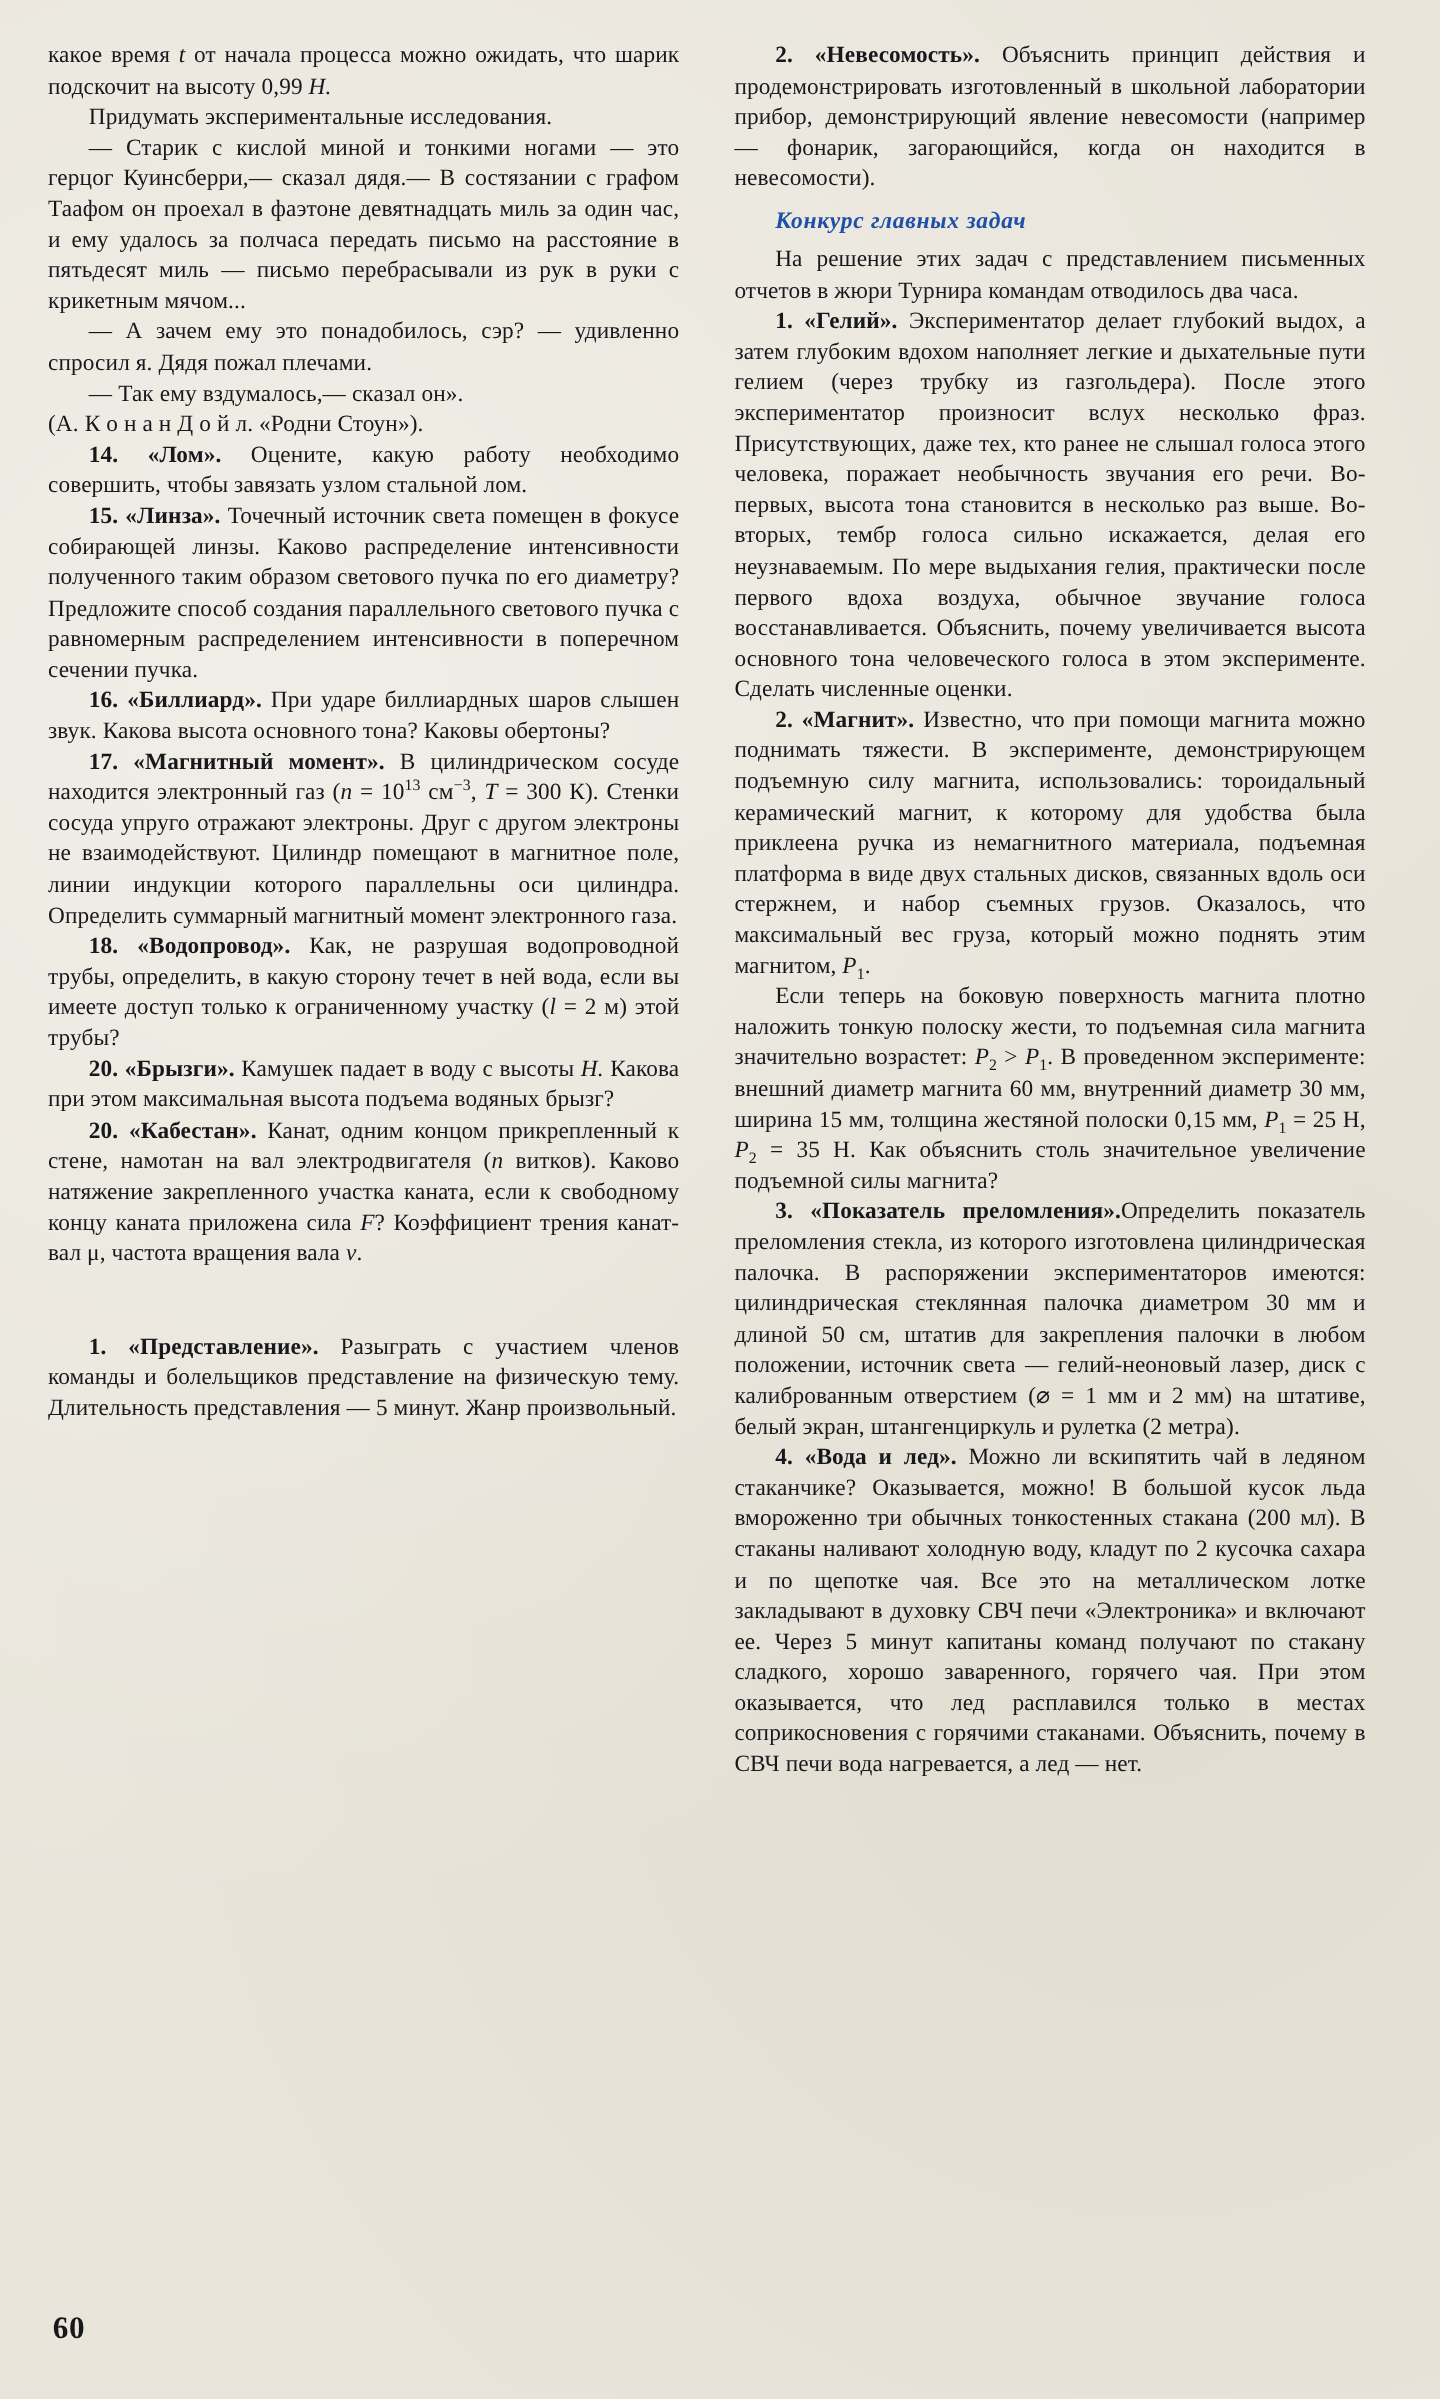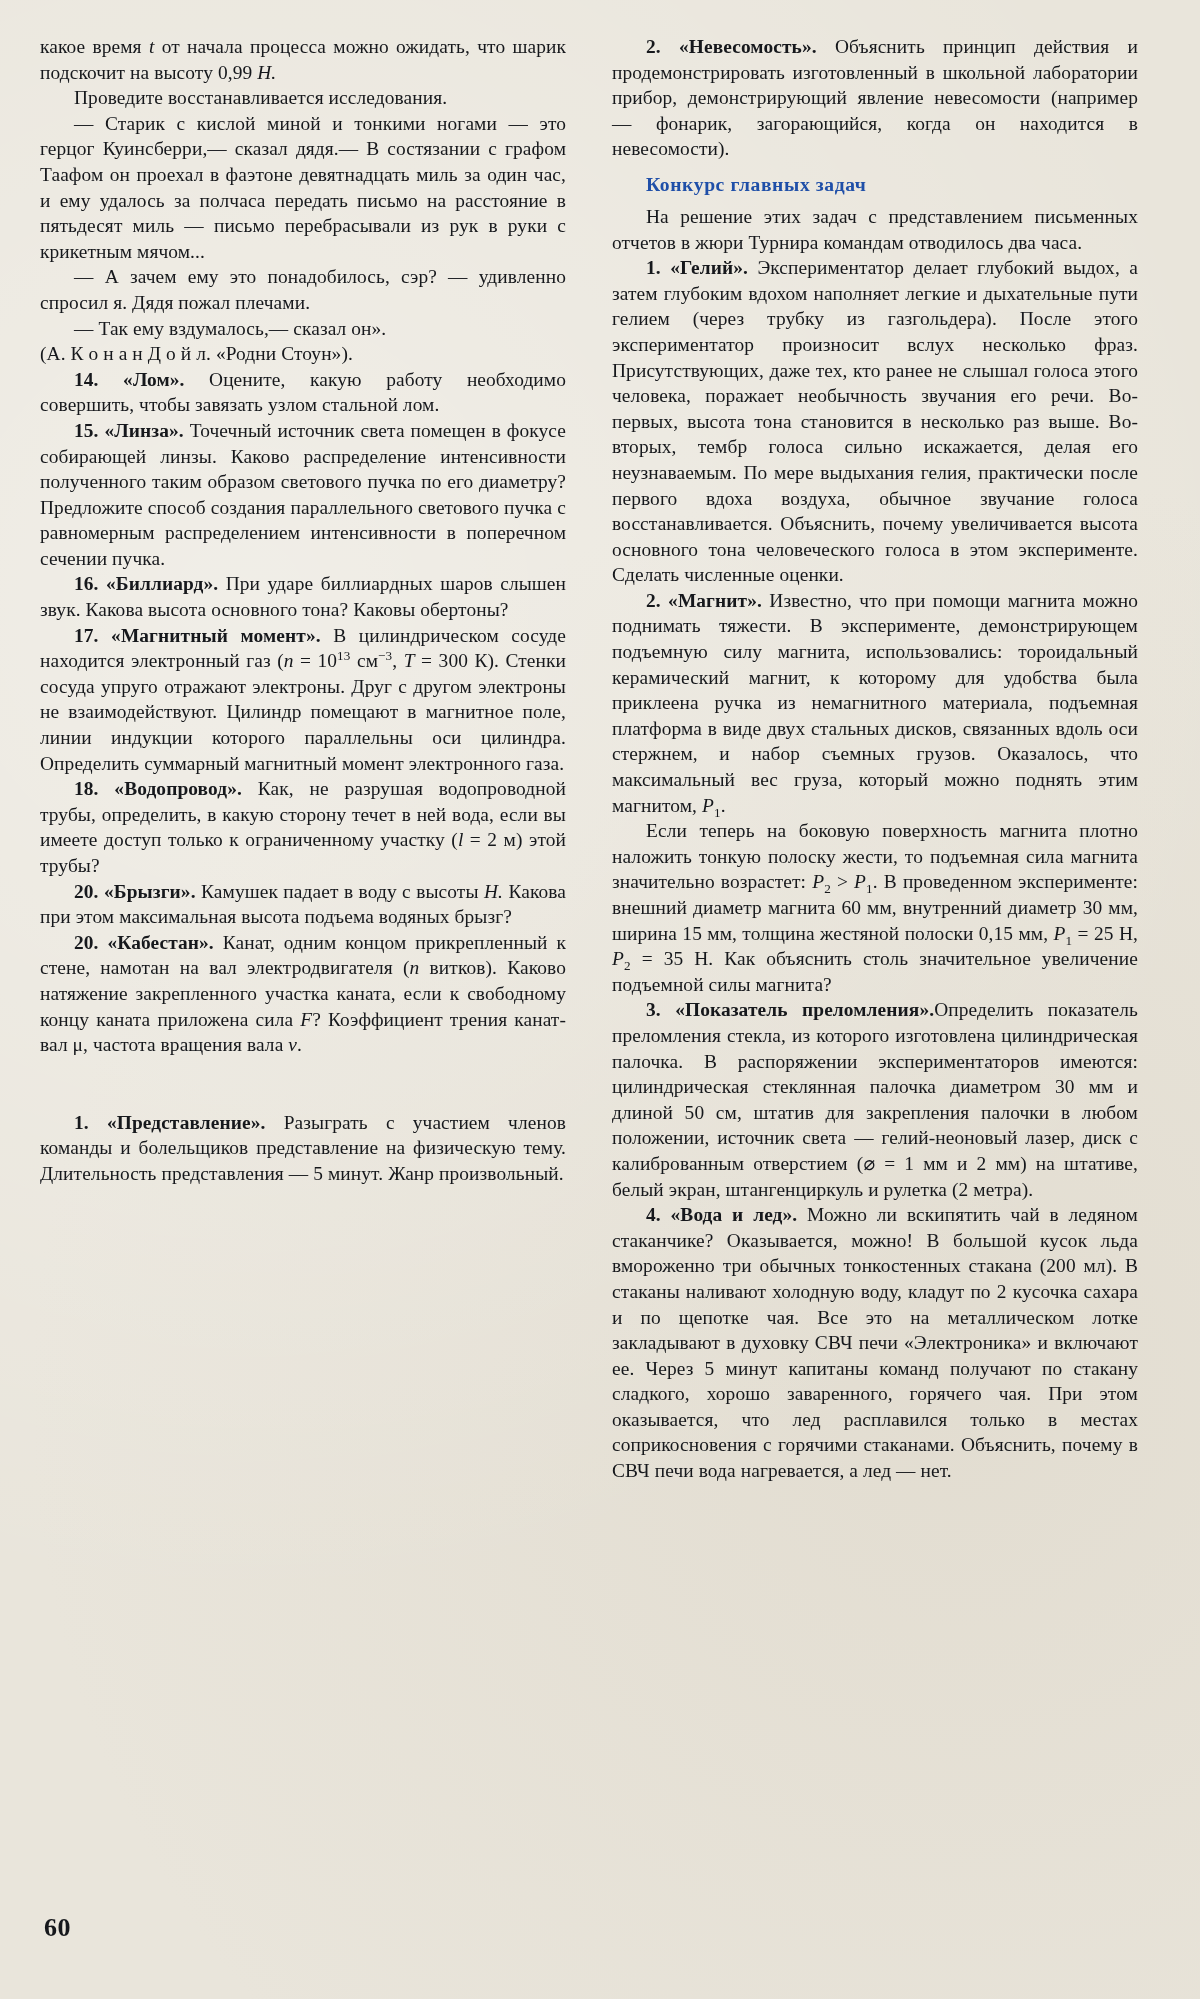--- a/index.html
+++ b/index.html
@@ -55,31 +55,32 @@
     font-style: italic;
   }
   .section-head {
     color: #1f4fa8;
     font-weight: bold;
     font-size: 19.6px;
     line-height: 26px;
     text-indent: 34px;
     letter-spacing: 0.6px;
     margin: 16px 0 6px 0;
+    font-style: italic;
   }
   .section-head.tight {
     margin-top: 10px;
   }
   .spacer-lg {
     height: 52px;
   }
   .pagenum {
     position: absolute;
     left: 44px;
-    bottom: 56px;
+    bottom: 44px;
     font-size: 26px;
     font-weight: bold;
     letter-spacing: 0.5px;
     color: #16181c;
   }
   sup {
     font-size: 0.68em;
     vertical-align: super;
     line-height: 0;
   }
@@ -90,21 +91,21 @@
   }
 </style>
 </head>
 <body>
 
 <div class="page">
   <div class="columns">
 
     <div class="col">
       <p class="noindent">какое время <i>t</i> от начала процесса можно ожидать, что шарик подскочит на высоту 0,99 <i>H.</i></p>
-      <p class="indent">Проведите восстанавливается исследования.</p>
+      <p class="indent">Придумать экспериментальные исследования.</p>
       <p class="indent">— Старик с кислой миной и тонкими ногами — это герцог Куинсберри,— сказал дядя.— В состязании с графом Таафом он проехал в фаэтоне девятнадцать миль за один час, и ему удалось за полчаса передать письмо на расстояние в пятьдесят миль — письмо перебрасывали из рук в руки с крикетным мячом...</p>
       <p class="indent">— А зачем ему это понадобилось, сэр? — удивленно спросил я. Дядя пожал плечами.</p>
       <p class="indent">— Так ему вздумалось,— сказал он».</p>
       <p class="noindent">(А. К о н а н  Д о й л. «Родни Стоун»).</p>
       <p class="indent"><b>14. «Лом».</b> Оцените, какую работу необходимо совершить, чтобы завязать узлом стальной лом.</p>
       <p class="indent"><b>15. «Линза».</b> Точечный источник света помещен в фокусе собирающей линзы. Каково распределение интенсивности полученного таким образом светового пучка по его диаметру? Предложите способ создания параллельного светового пучка с равномерным распределением интенсивности в поперечном сечении пучка.</p>
       <p class="indent"><b>16. «Биллиард».</b> При ударе биллиардных шаров слышен звук. Какова высота основного тона? Каковы обертоны?</p>
       <p class="indent"><b>17. «Магнитный момент».</b> В цилиндрическом сосуде находится электронный газ (<i>n</i> = 10<sup>13</sup> см<sup>−3</sup>, <i>T</i> = 300 К). Стенки сосуда упруго отражают электроны. Друг с другом электроны не взаимодействуют. Цилиндр помещают в магнитное поле, линии индукции которого параллельны оси цилиндра. Определить суммарный магнитный момент электронного газа.</p>
       <p class="indent"><b>18. «Водопровод».</b> Как, не разрушая водопроводной трубы, определить, в какую сторону течет в ней вода, если вы имеете доступ только к ограниченному участку (<i>l</i> = 2 м) этой трубы?</p>
       <p class="indent"><b>20. «Брызги».</b> Камушек падает в воду с высоты <i>H.</i> Какова при этом максимальная высота подъема водяных брызг?</p>

